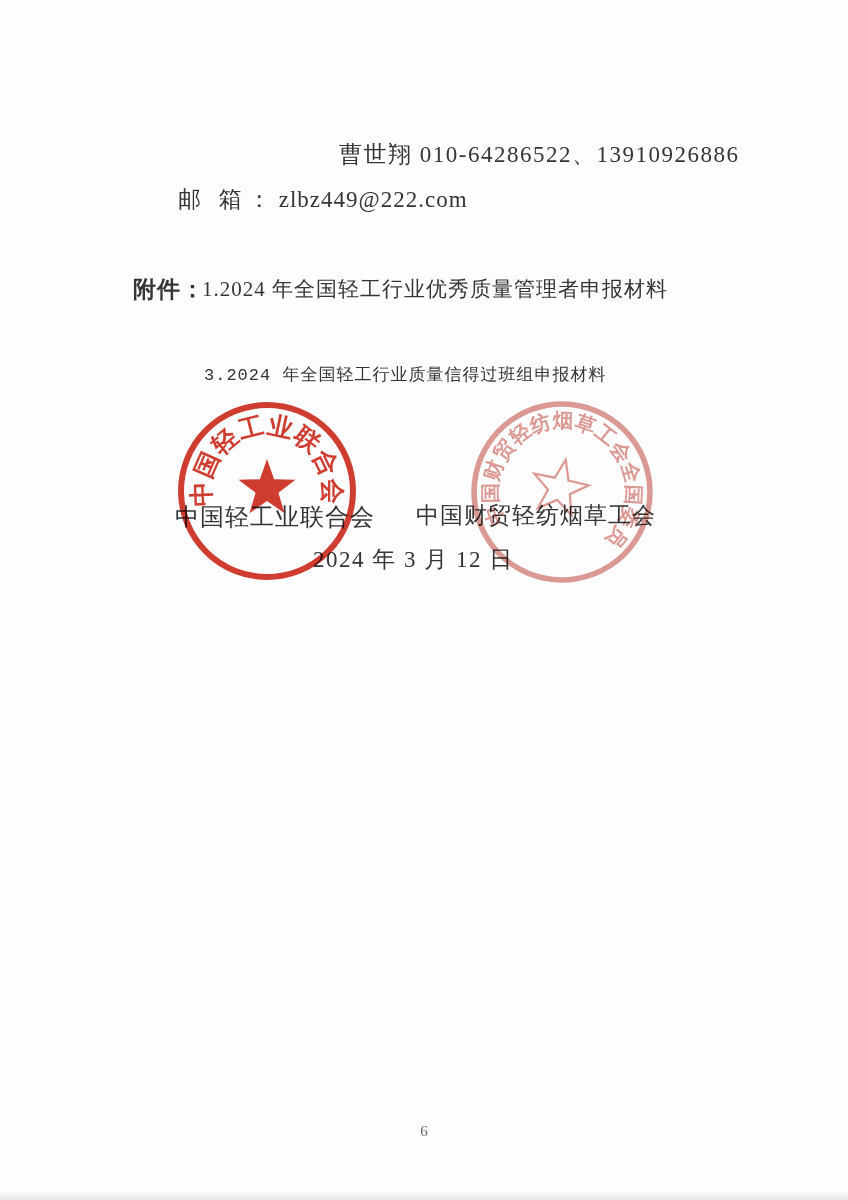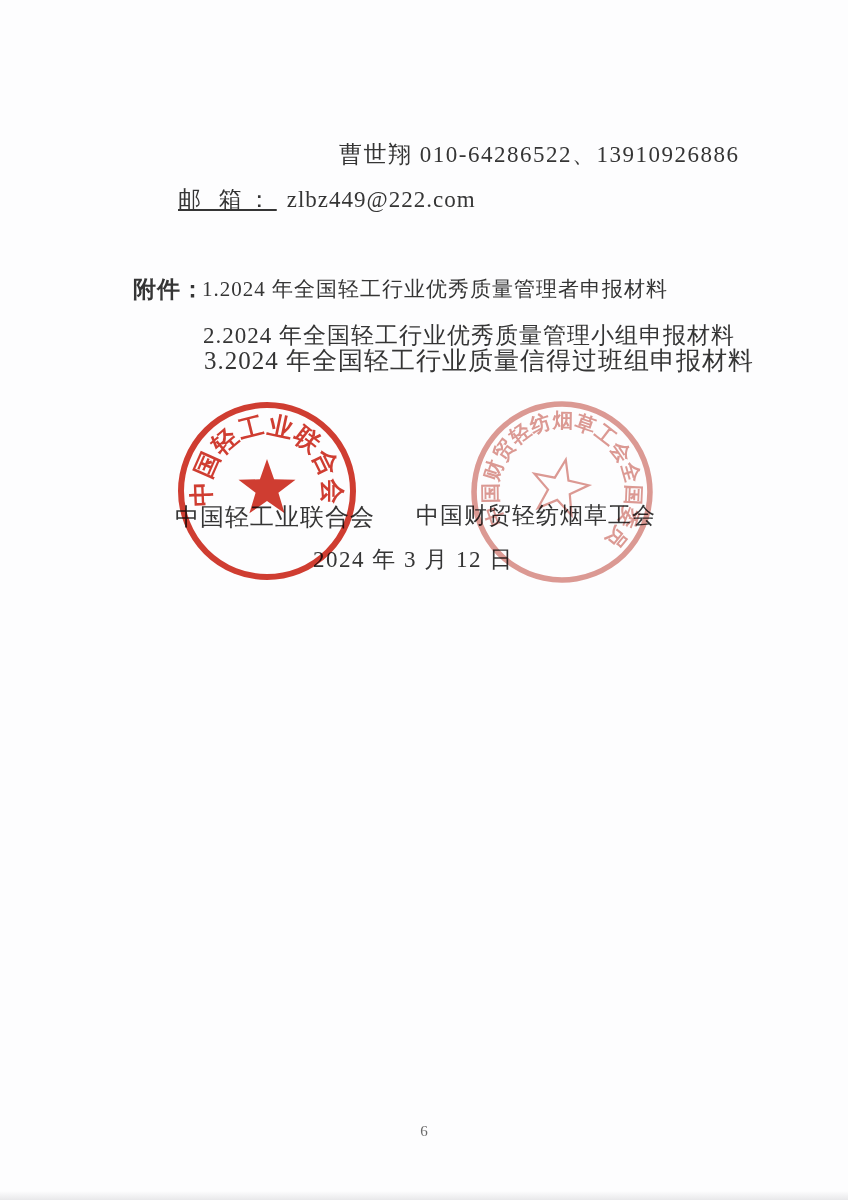--- a/index.html
+++ b/index.html
@@ -7,25 +7,25 @@
     position:relative;
     width:848px;height:1200px;
     background:#fdfdfe;
     overflow:hidden;
     font-family:"Liberation Serif","DejaVu Serif",serif;
     color:#353535;
   }
   .abs{position:absolute;white-space:nowrap;line-height:1.25;text-align:center;}
   .contact-line{left:339px;top:141px;font-size:23px;letter-spacing:1.5px;}
   .email-line{left:178px;top:186px;font-size:23px;letter-spacing:1px;}
-  .email-label{letter-spacing:6px;margin-right:10px;text-decoration:underline;}
+  .email-label{letter-spacing:6px;margin-right:2px;}
   .att-label{left:133px;top:276px;font-size:23px;letter-spacing:1px;font-weight:bold;}
   .att-item-1{left:202px;top:276px;font-size:21px;letter-spacing:1px;}
   .att-item-2{left:203px;top:322px;font-size:23px;letter-spacing:1px;}
-  .att-item-3{left:204px;top:345px;font-size:25px;letter-spacing:1px;}
+  .att-item-3{left:204px;top:365px;font-size:17px;letter-spacing:1px;font-family:Liberation Mono, monospace;}
   .org-left{left:175px;top:502px;font-size:24px;letter-spacing:1px;}
   .org-right{left:416px;top:502px;font-size:23px;letter-spacing:1px;}
   .date-line{left:313px;top:546px;font-size:23px;letter-spacing:1.5px;}
   .page-number{left:50%;top:1122px;transform:translateX(-50%);font-size:15px;color:#6a6a6a;}
   .seal{position:absolute;mix-blend-mode:multiply;}
   .seal-left{left:177px;top:401px;width:180px;height:180px;opacity:.95;}
   .seal-right{left:470px;top:400px;width:184px;height:184px;opacity:.88;}
   .seal svg{width:100%;height:100%;}
   .seal text{font-family:"Liberation Serif","DejaVu Serif",serif;font-weight:bold;}
   .bottom-shade{
@@ -39,21 +39,20 @@
 <div class="page">
 
   <div class="abs contact-line">曹世翔 010-64286522、13910926886</div>
 
   <div class="abs email-line">
     <span class="email-label">邮 箱：</span><span>zlbz449@222.com</span>
   </div>
 
   <div class="abs att-label">附件：</div>
   <div class="abs att-item-1">1.2024 年全国轻工行业优秀质量管理者申报材料</div>
-  <div class="abs att-item-2">2.2024 年全国轻工行业优秀质量管理小组申报材料</div>
   <div class="abs att-item-3">3.2024 年全国轻工行业质量信得过班组申报材料</div>
 
   <div class="abs org-left">中国轻工业联合会</div>
   <div class="abs org-right">中国财贸轻纺烟草工会</div>
   <div class="abs date-line">2024 年 3 月 12 日</div>
 
   <div class="seal seal-left" style="color: rgb(207, 50, 38);">
     <svg viewBox="0 0 180 180" xmlns="http://www.w3.org/2000/svg">
       <circle cx="90" cy="90" r="86" fill="none" stroke="currentColor" stroke-width="6"></circle>
       <polygon fill="currentColor" points="90,58 97.1,78.3 118.5,78.7 101.4,91.7 107.6,112.3 90,100 72.4,112.3 78.6,91.7 61.5,78.7 82.9,78.3"></polygon>

